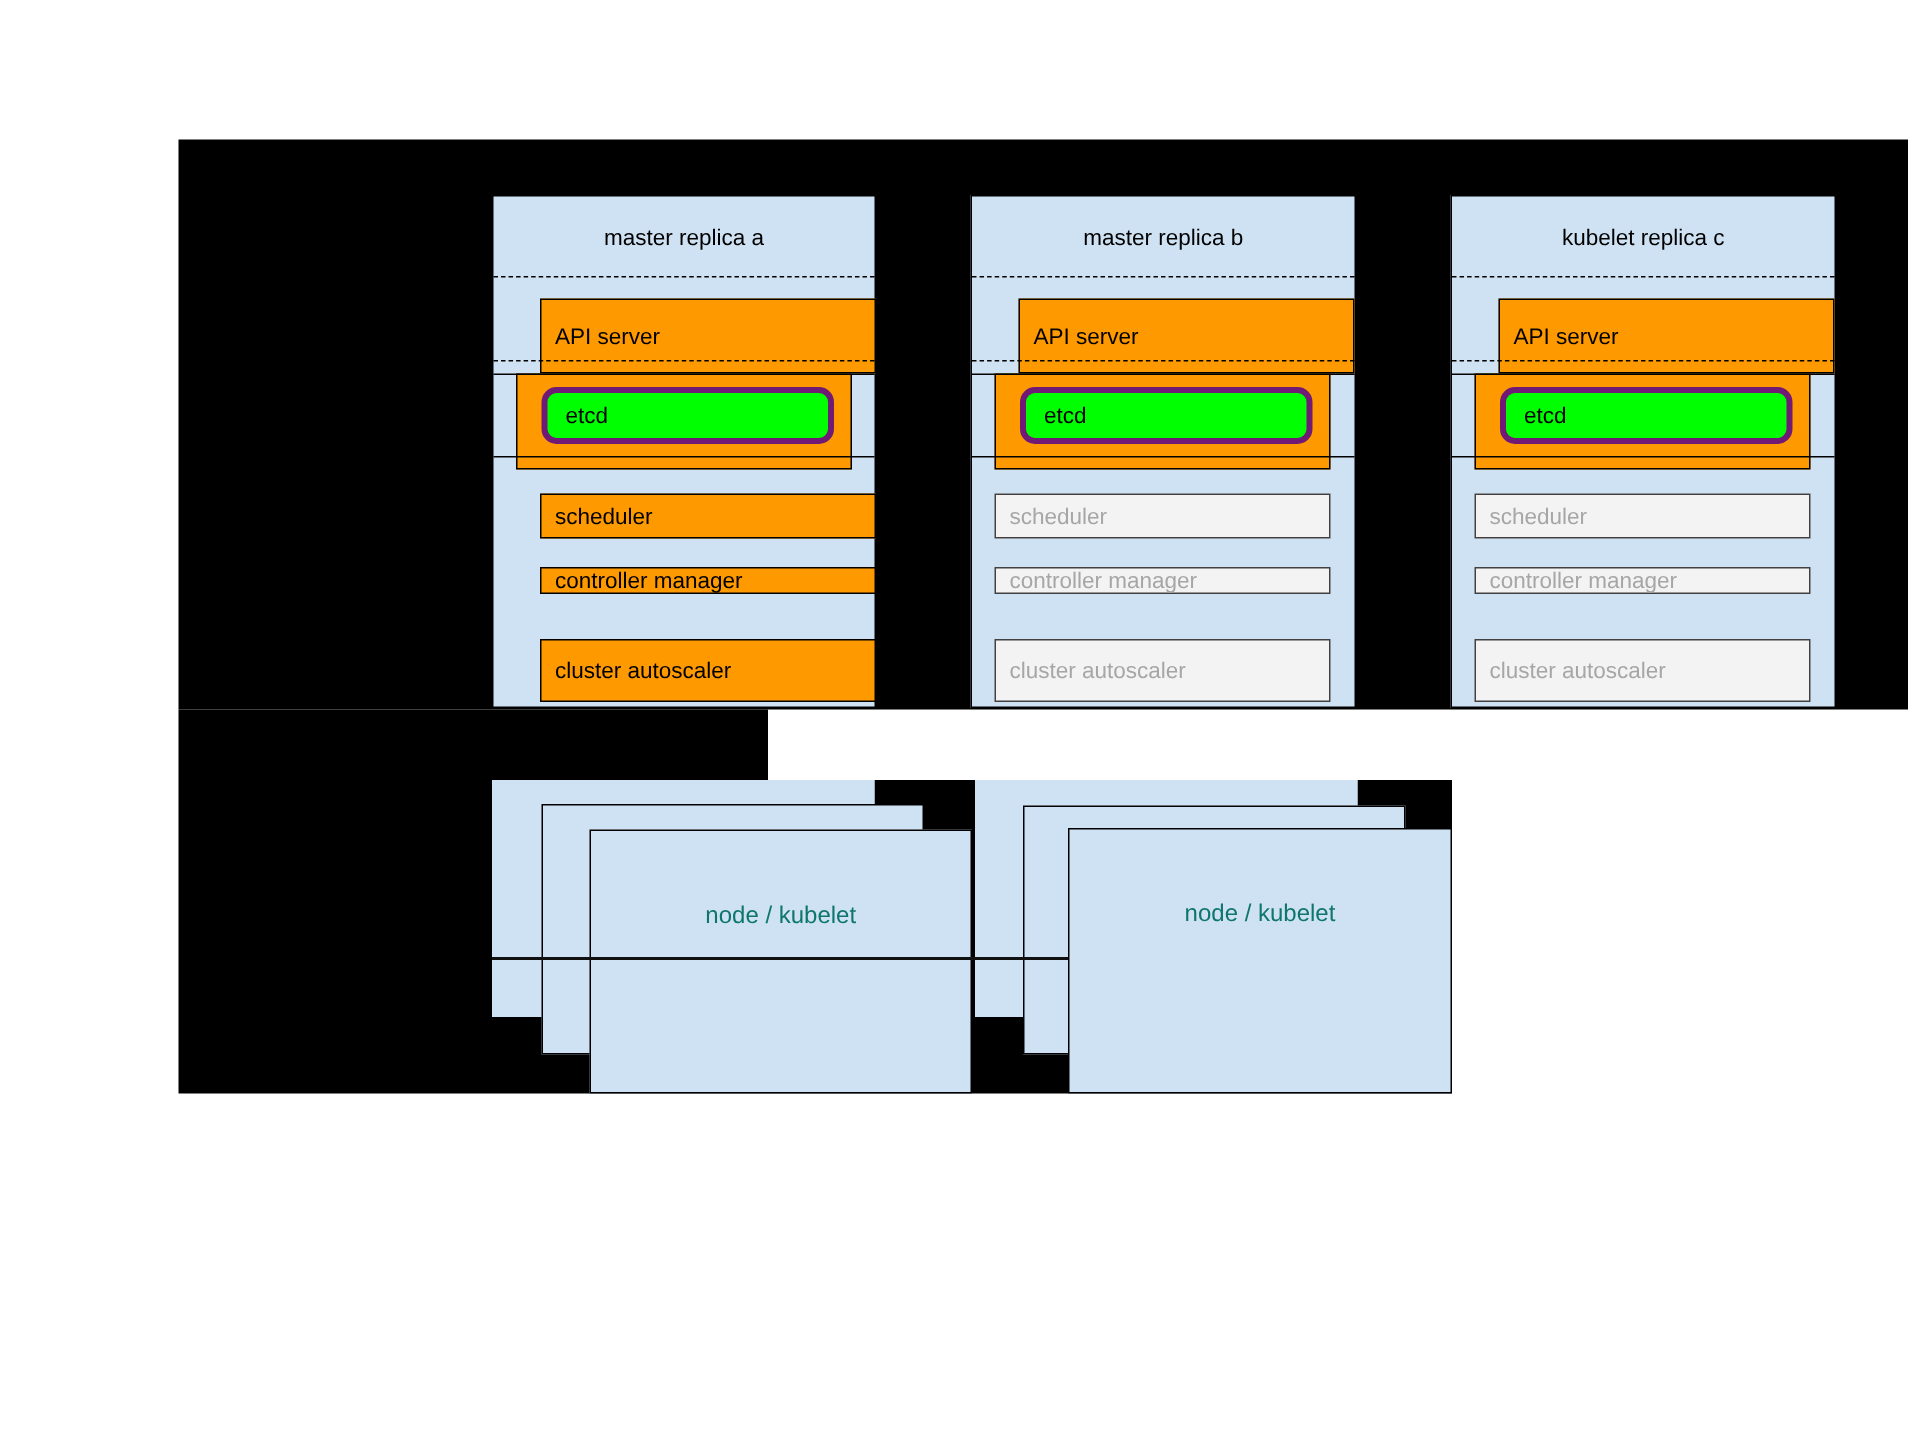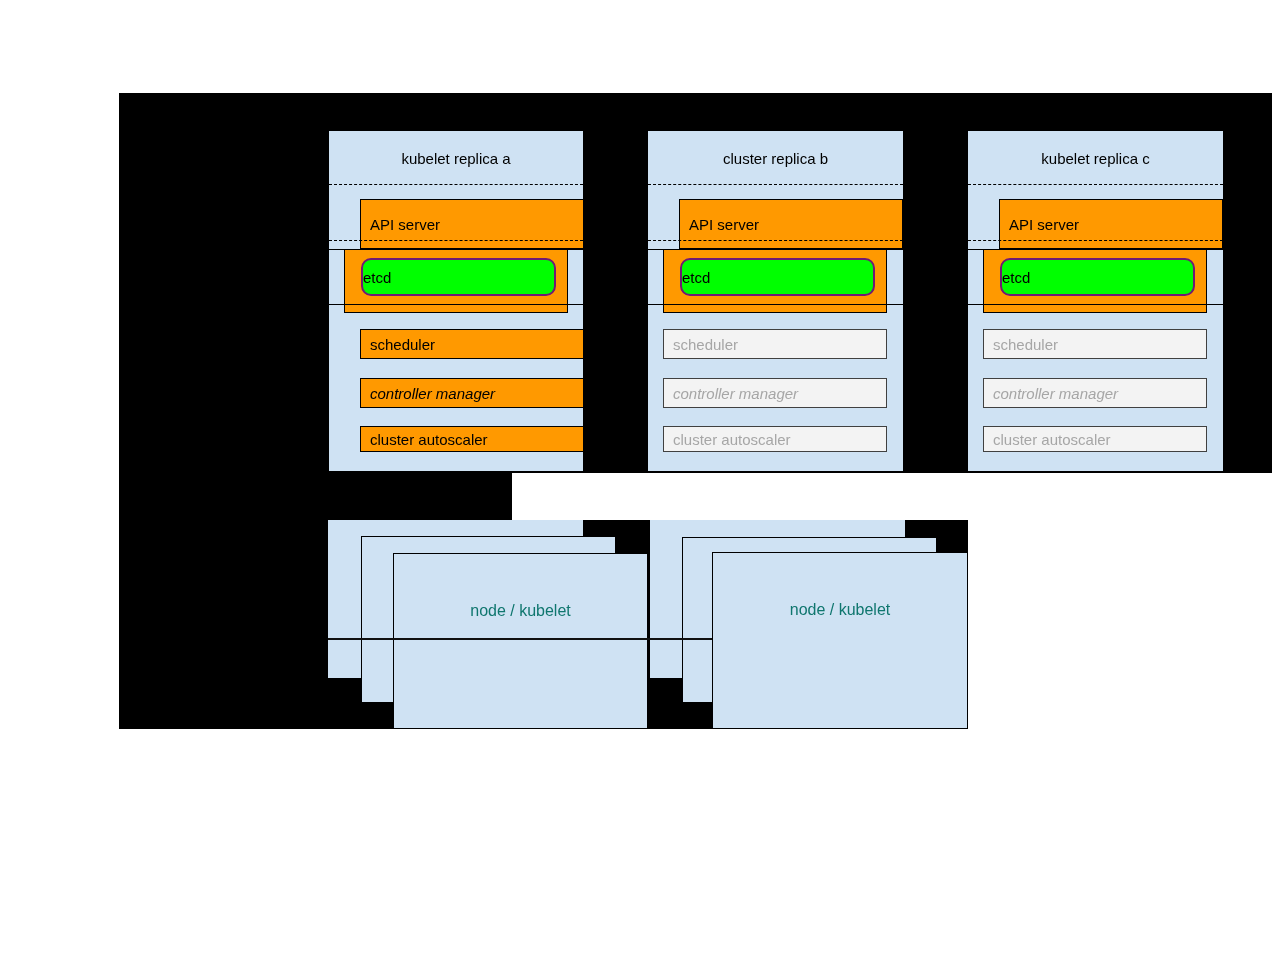--- a/index.html
+++ b/index.html
@@ -19,59 +19,59 @@
 
   .comp{position:absolute;left:15px;width:224px;box-sizing:border-box;
         display:flex;align-items:center;padding-left:9px;font-size:15px;}
   .comp.active{background:#ff9900;border:1.5px solid #000;color:#000;margin-left:16px;}
   .comp.inactive{background:#f3f3f3;border:1px solid #404040;color:#a6a6a6;}
 
   .api-box{top:68px;height:50px;z-index:2;}
   .etcd-container{position:absolute;left:15px;top:118px;width:224px;height:64px;
                   background:#ff9900;border:1.5px solid #000;box-sizing:border-box;z-index:2;}
   .etcd-pill{position:absolute;left:16px;top:8px;width:195px;height:38px;
-             background:#00ff00;border:2px solid #701a75;border-radius:10px;box-sizing:border-box;
-             display:flex;align-items:center;font-size:15px;color:#000;z-index:7;}
+             background:#00ff00;border:4px solid #701a75;border-radius:10px;box-sizing:border-box;
+             display:flex;align-items:center;padding-left:12px;font-size:15px;color:#000;z-index:7;}
   .sched-box{top:198px;height:30px;}
-  .ctrl-box{top:247px;height:30px;font-style:italic;}
-  .autoscale-box{top:295px;height:26px;}
+  .ctrl-box{top:247px;height:18px;}
+  .autoscale-box{top:295px;height:42px;}
 
   
   .node-box{position:absolute;background:#cfe2f3;border:1px solid #000;box-sizing:border-box;}
   .node-label{position:absolute;left:0;top:42px;width:100%;height:30px;
               display:flex;align-items:center;justify-content:center;
               font-size:16px;color:#0f766e;}
   .divider{position:absolute;left:328px;top:638px;width:384px;height:2px;background:#111;z-index:9;}
 </style>
 </head>
 <body>
 
 <div id="page">
 
   <div class="abs black-rect" style="left:119px;top:93px;width:1153px;height:380px;"></div>
   <div class="abs black-rect" style="left:119px;top:473px;width:393px;height:47px;"></div>
   <div class="abs black-rect" style="left:119px;top:520px;width:849px;height:209px;"></div>
 
   <div class="replica" style="left:328px;">
-    <div class="replica-title">kubelet replica a</div>
+    <div class="replica-title">master replica a</div>
     <div class="hline-dashed" style="top:53px;"></div>
     <div class="comp active api-box">API server</div>
     <div class="hline-dashed" style="top:109px;"></div>
     <div class="hline" style="top:118px;"></div>
     <div class="etcd-container">
       <div class="etcd-pill">etcd</div>
     </div>
     <div class="hline" style="top:173px;"></div>
     <div class="comp active sched-box">scheduler</div>
     <div class="comp active ctrl-box">controller manager</div>
     <div class="comp active autoscale-box">cluster autoscaler</div>
   </div>
 
   <div class="replica" style="left:647px;width:257px;">
-    <div class="replica-title">cluster replica b</div>
+    <div class="replica-title">master replica b</div>
     <div class="hline-dashed" style="top:53px;"></div>
     <div class="comp active api-box">API server</div>
     <div class="hline-dashed" style="top:109px;"></div>
     <div class="hline" style="top:118px;"></div>
     <div class="etcd-container">
       <div class="etcd-pill">etcd</div>
     </div>
     <div class="hline" style="top:173px;"></div>
     <div class="comp inactive sched-box">scheduler</div>
     <div class="comp inactive ctrl-box">controller manager</div>

